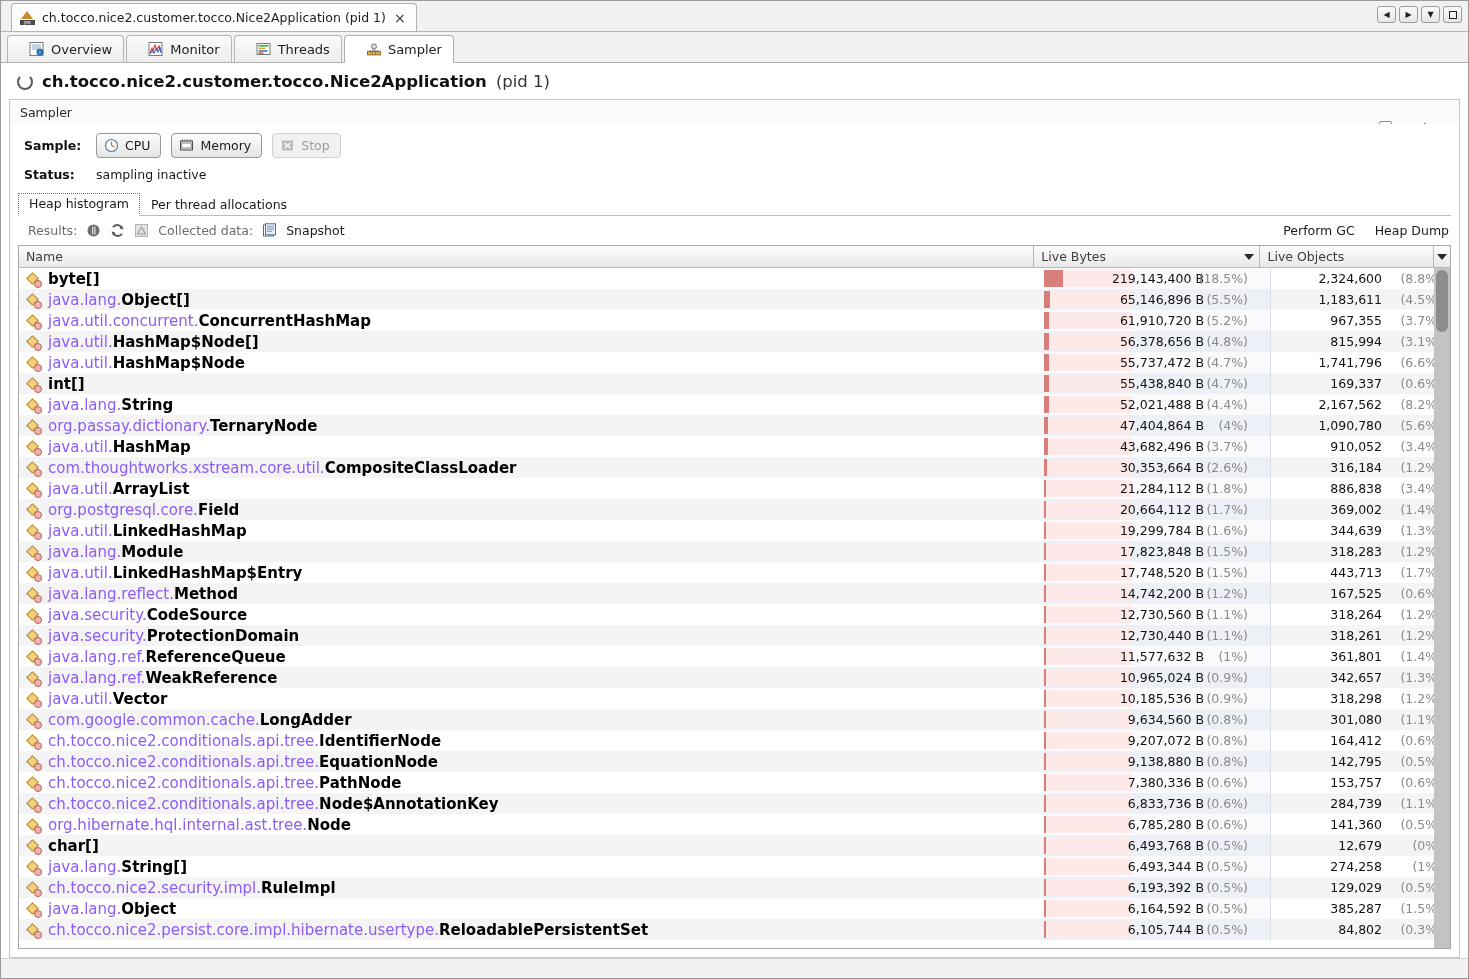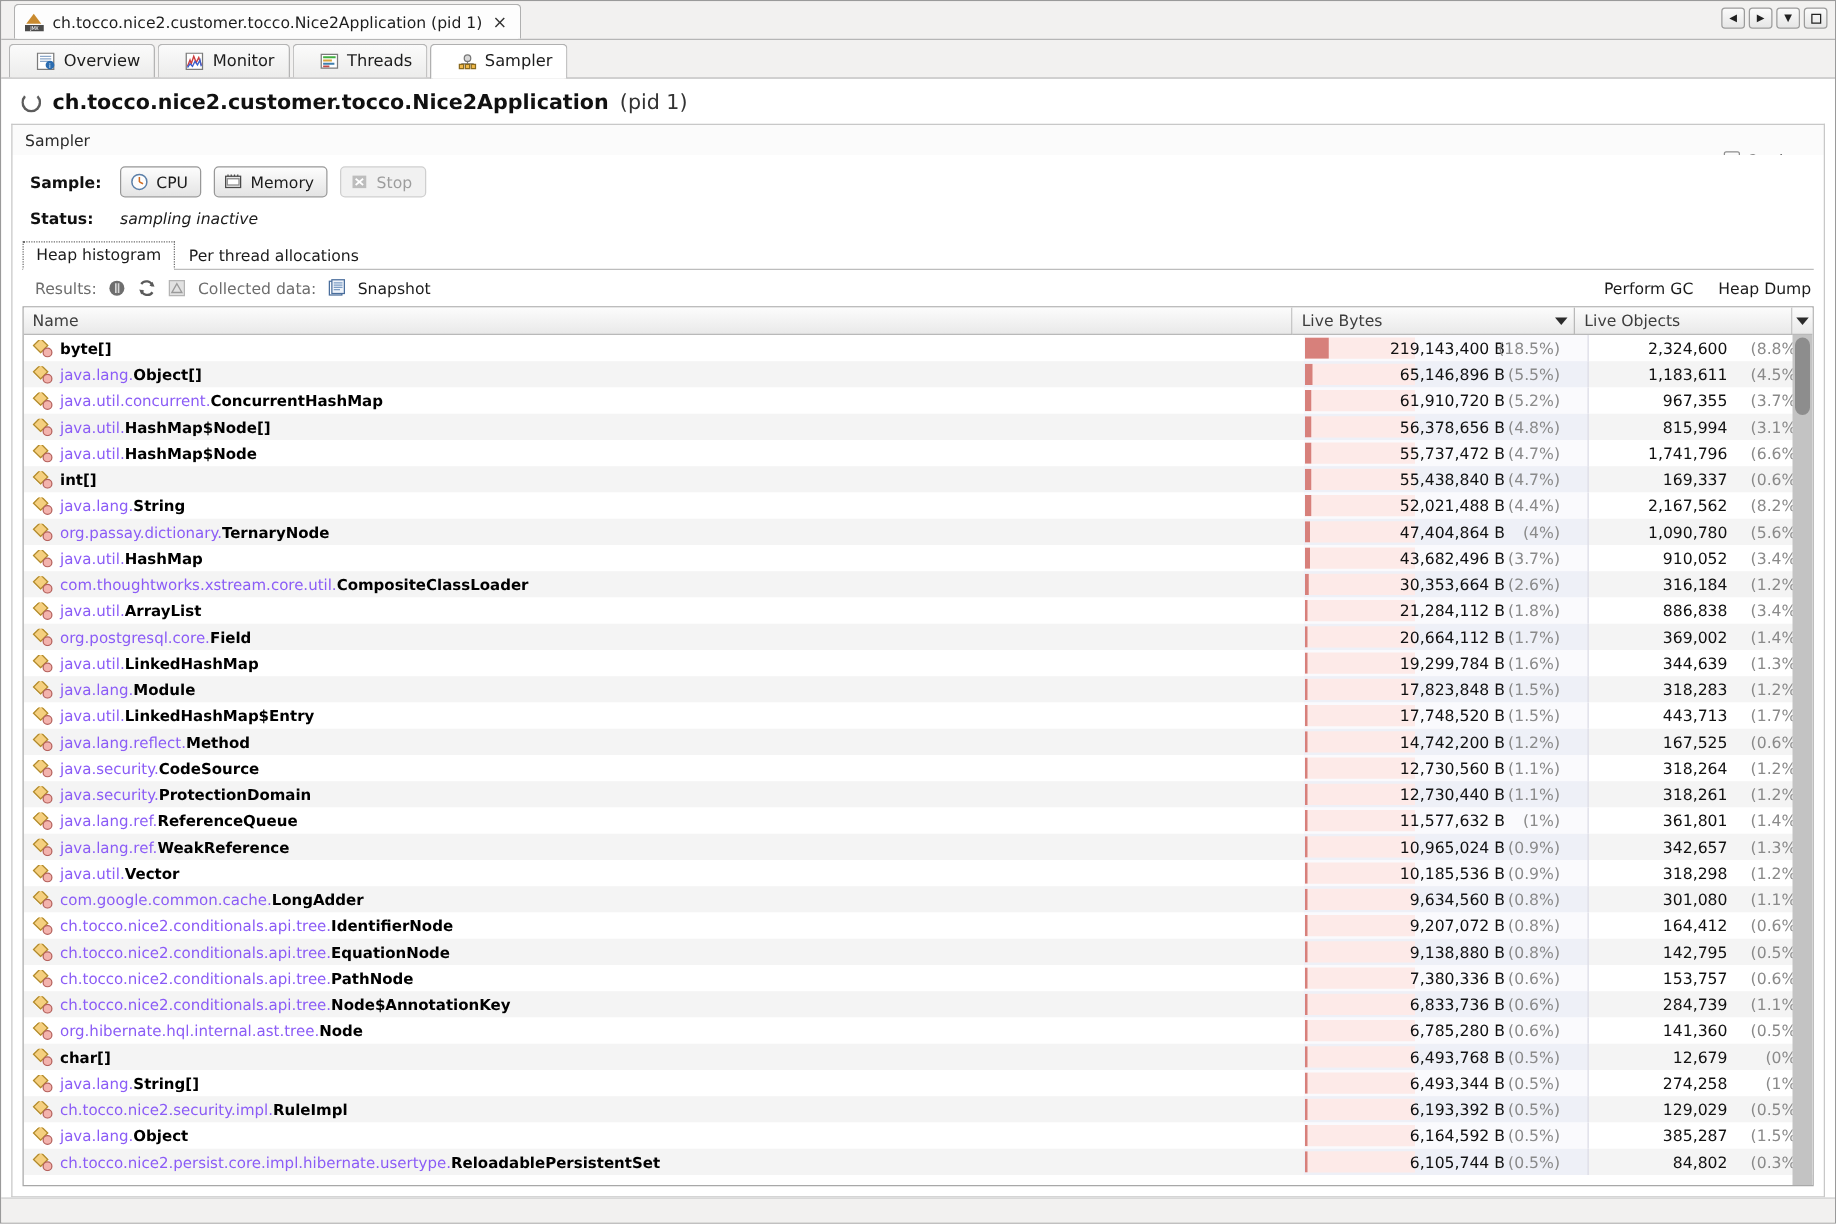--- a/index.html
+++ b/index.html
@@ -188,21 +188,21 @@
     background: #f1f1f1;
     border-color: #cfcfcf;
     cursor: default;
   }
   .statusrow {
     display: flex; align-items: center;
     padding: 9px 0 10px 14px;
     gap: 10px;
     flex: 0 0 auto;
   }
-  .statusval { font-size: 12.5px; color: #1b1b1b; font-style: italic; }
+  .statusval { font-size: 12.5px; color: #1b1b1b; }
 
   
   .innertabs {
     display: flex; align-items: flex-end;
     margin: 0 8px;
     border-bottom: 1px solid #bdbdbd;
     height: 24px;
     flex: 0 0 auto;
   }
   .itab {
@@ -282,24 +282,24 @@
   .row {
     display: flex;
     height: 21px;
     align-items: center;
   }
   .row.odd  { background: #ffffff; }
   .row.even { background: #f4f4f4; }
 
   .c-name {
     width: 1024px;
-    display: flex; align-items: flex-start; gap: 6px;
+    display: flex; align-items: flex-end; gap: 6px;
     padding-left: 8px;
     overflow: hidden; white-space: nowrap;
-    font-size: 12px;
+    font-size: 15px;
   }
   .cls-icon {
     width: 15px; height: 14px; position: relative; flex: 0 0 auto;
   }
   .cls-icon .dia {
     position: absolute; left: 1px; top: 0px;
     width: 9px; height: 9px;
     background: #f5cf7e;
     border: 1px solid #b08a2e;
     transform: rotate(45deg);

